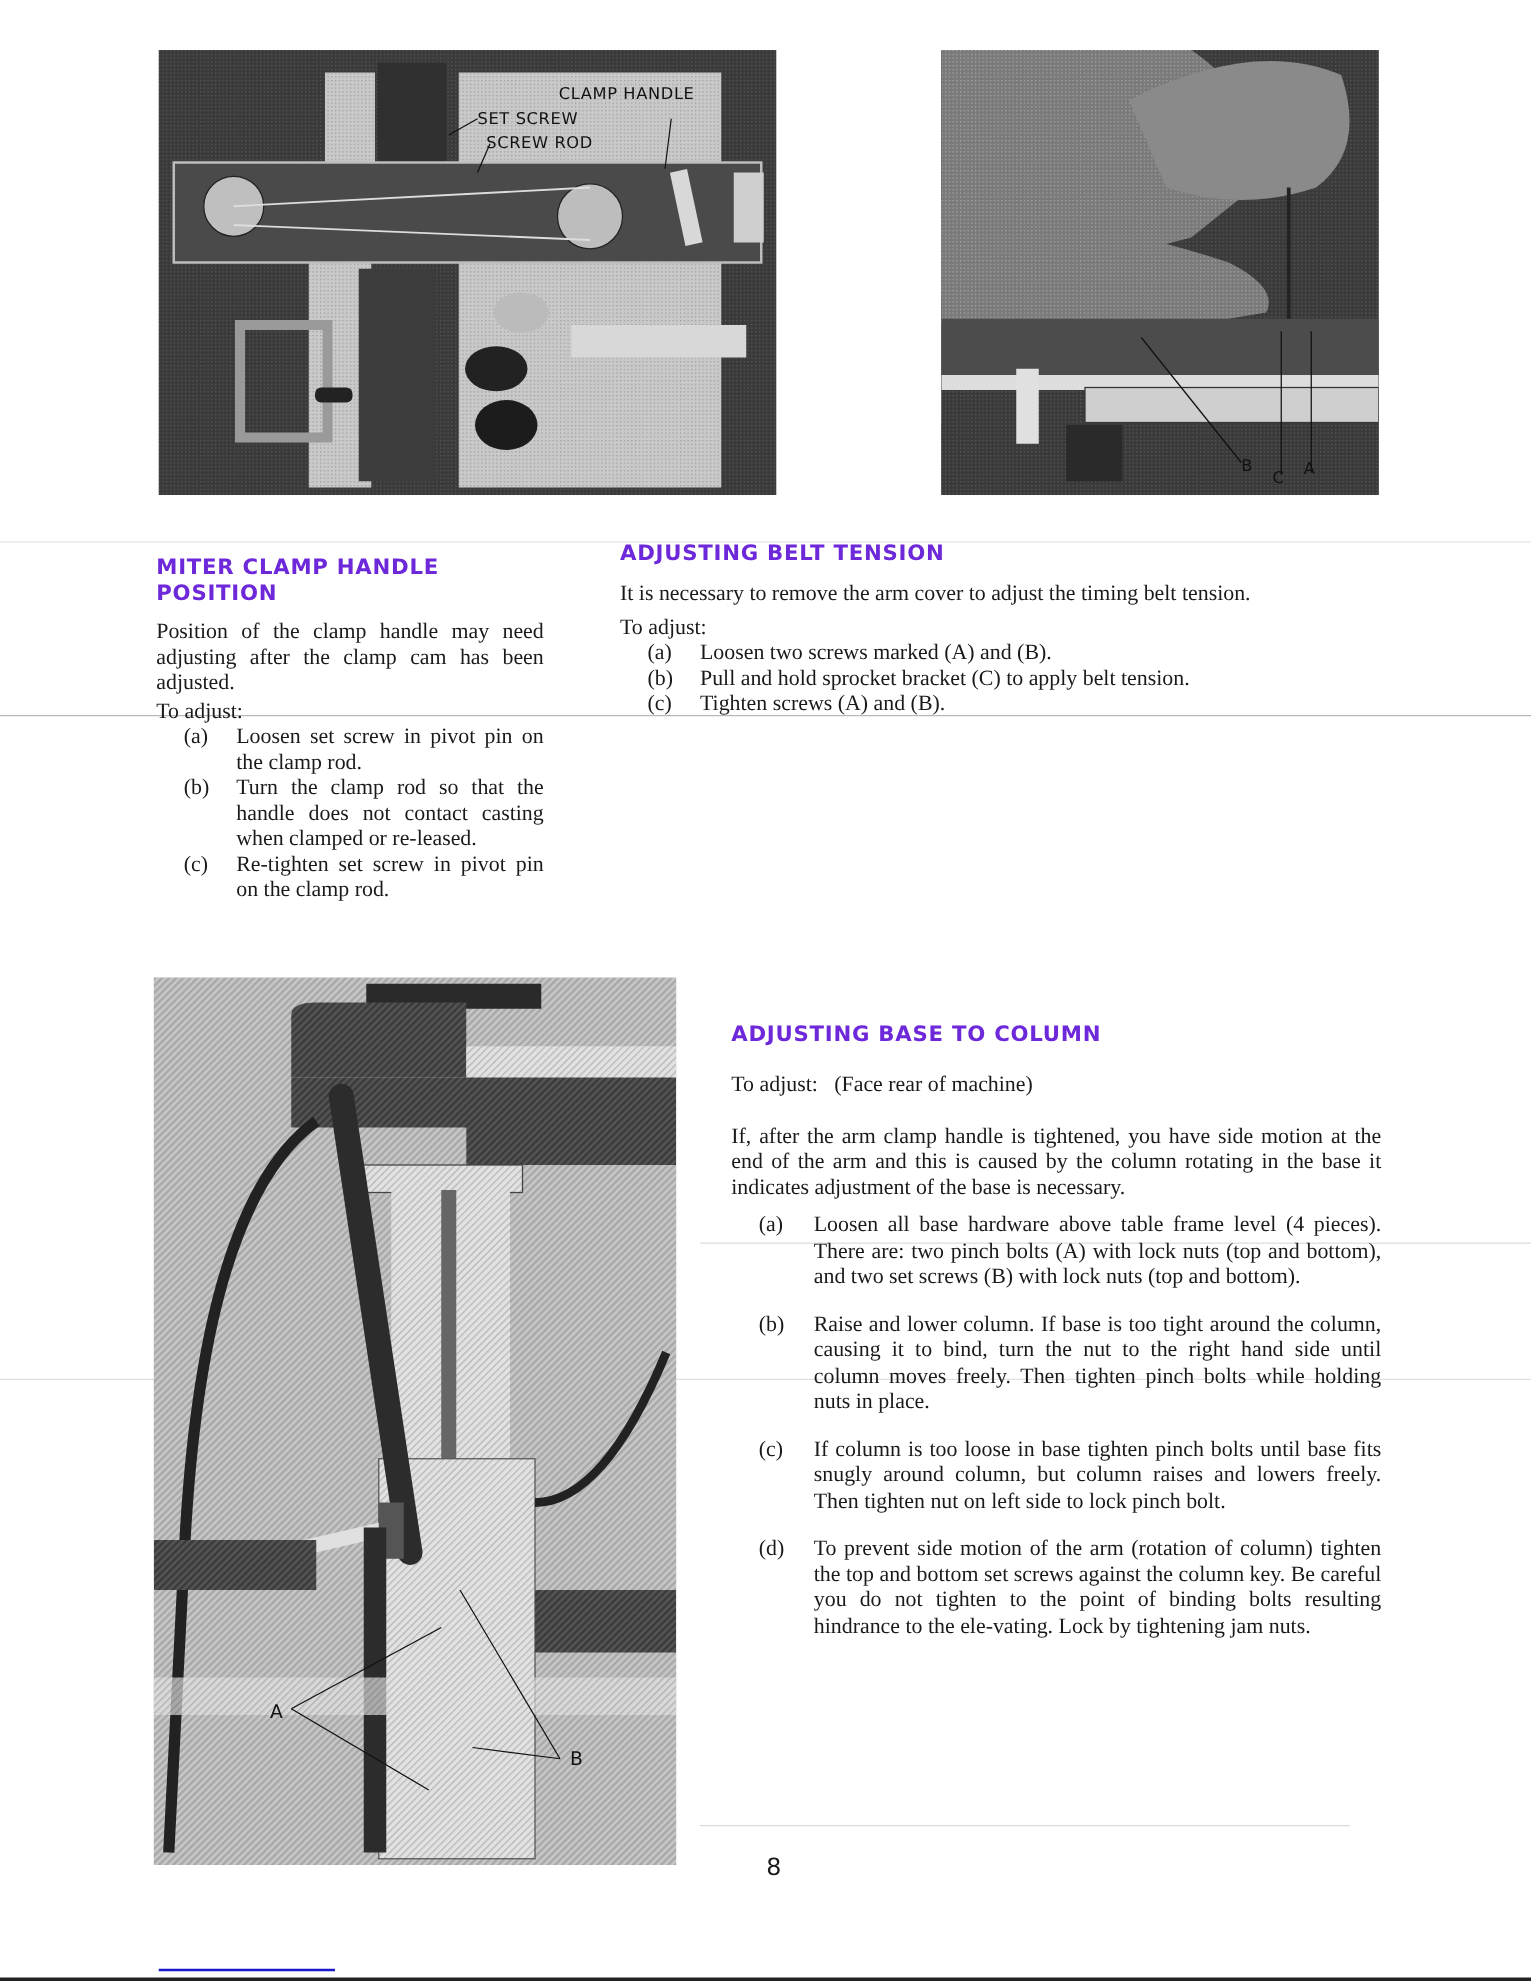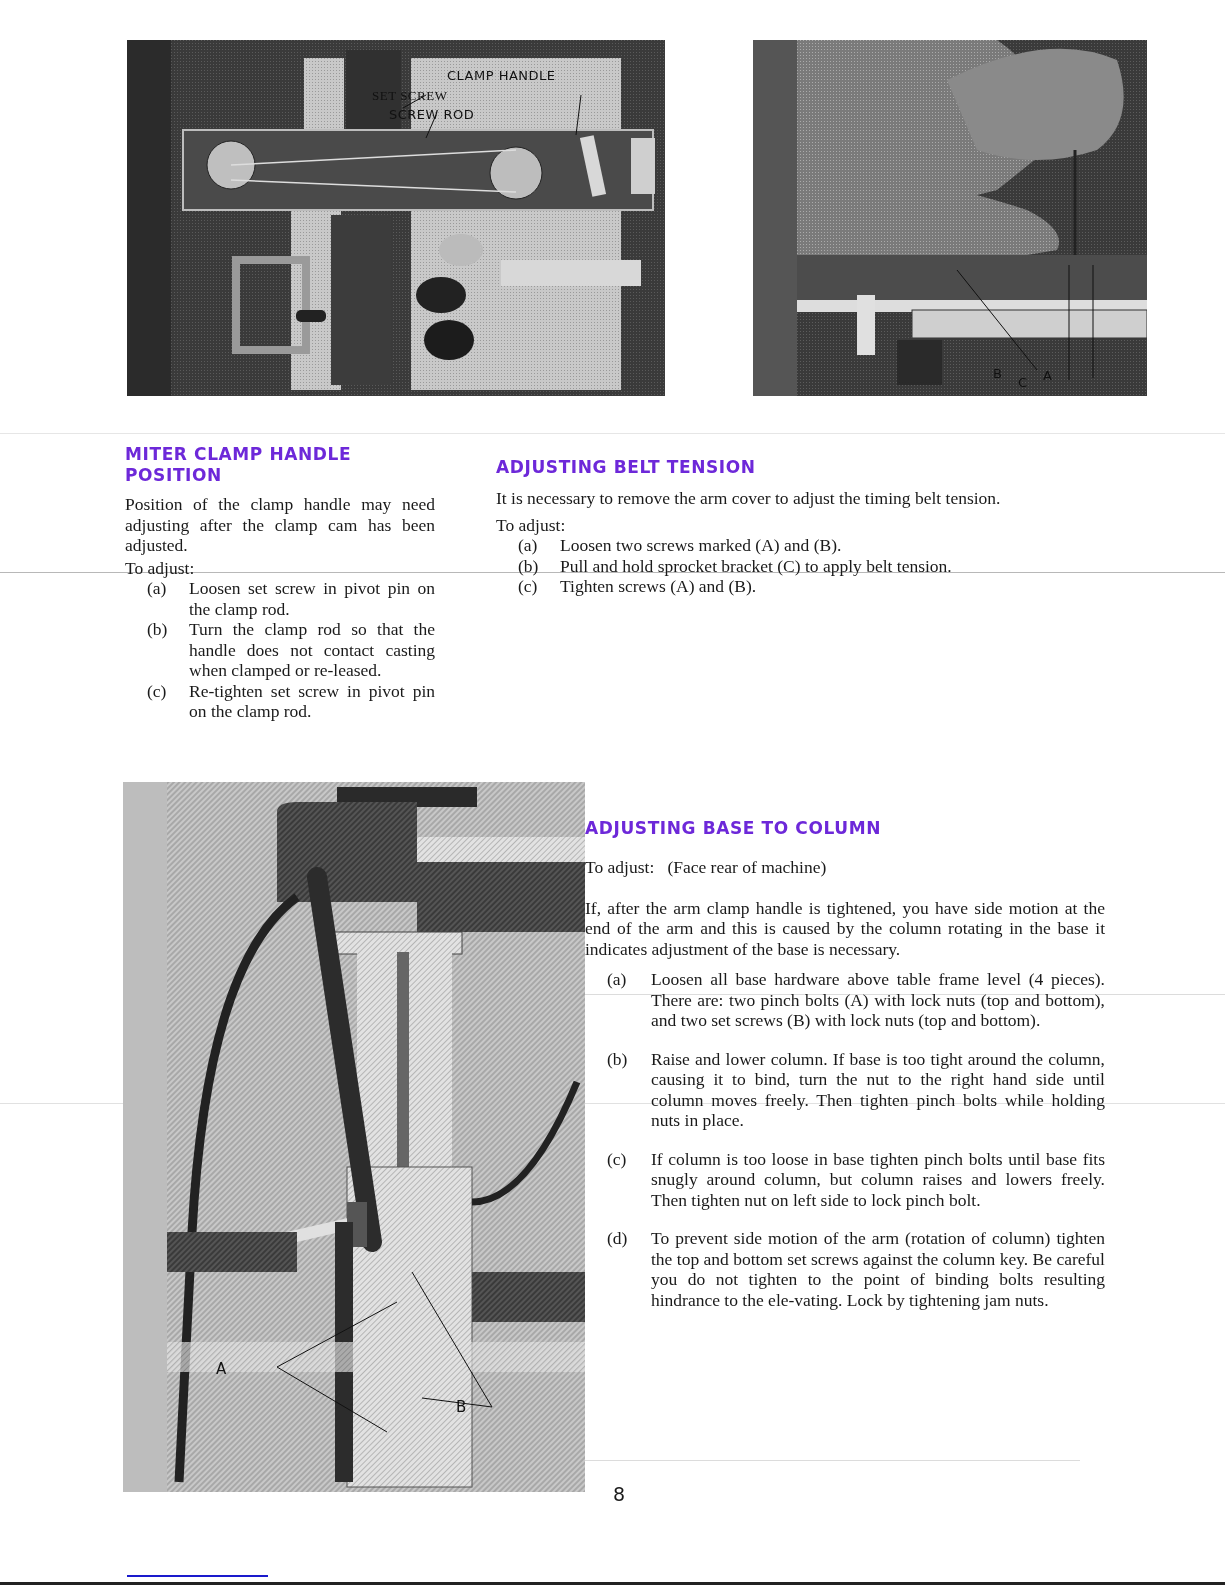--- a/index.html
+++ b/index.html
@@ -2,21 +2,21 @@
 <html><head>
 <meta charset="utf-8">
 <style>
   html, body { margin: 0; padding: 0; }
   body {
     width: 1225px; height: 1585px; position: relative; overflow: hidden;
     background: #ffffff; color: #1a1a1a;
     font-family: "Liberation Serif", "DejaVu Serif", serif;
   }
   .abs { position: absolute; }
-  .photo { position: absolute; overflow: hidden; padding-left: 44px; }
+  .photo { position: absolute; overflow: hidden; }
   .heading {
     font-family: "DejaVu Sans", "Liberation Sans", sans-serif;
     font-weight: bold; font-size: 17px; letter-spacing: 0.6px; line-height: 21px;
     color: #6d28d9; margin: 0;
   }
   .body-text { font-size: 17.5px; line-height: 20.5px; text-align: justify; margin: 0; }
   .step { position: relative; padding-left: 42px; font-size: 17.5px; line-height: 20.5px; text-align: justify; }
   .step .lbl { position: absolute; left: 0; top: 0; }
   .hline { position: absolute; height: 1px; background: #9a9a9a; opacity: 0.7; }
   .page-num { font-family: "DejaVu Sans", sans-serif; font-size: 19px; }
@@ -72,21 +72,21 @@
     <rect x="330" y="220" width="140" height="26" fill="#d8d8d8"></rect>
 
     <rect x="65" y="220" width="70" height="90" fill="none" stroke="#9a9a9a" stroke-width="8"></rect>
     <rect x="125" y="270" width="30" height="12" rx="5" fill="#222"></rect>
 
     <line x1="255" y1="55" x2="232" y2="68" stroke="#111" stroke-width="1"></line>
     <line x1="265" y1="75" x2="255" y2="98" stroke="#111" stroke-width="1"></line>
     <line x1="410" y1="55" x2="405" y2="95" stroke="#111" stroke-width="1"></line>
   </svg>
   <span class="photo-label" style="left:320px;top:28px;">CLAMP HANDLE</span>
-  <span class="photo-label" style="left:245px;top:48px;font-family:Liberation Serif, serif;">SET SCREW</span>
+  <span class="photo-label" style="left:255px;top:48px;">SET SCREW</span>
   <span class="photo-label" style="left:262px;top:67px;">SCREW ROD</span>
 </div>
 
 <div class="photo" style="left:753px;top:40px;width:350px;height:356px;background:#555;">
   <svg width="350" height="356" viewBox="0 0 350 356">
     <defs>
       <pattern id="ht3" width="3" height="3" patternUnits="userSpaceOnUse">
         <rect width="3" height="3" fill="#7a7a7a"></rect>
           <rect width="1" height="1" fill="#aaa"></rect>
       </pattern>
@@ -132,21 +132,21 @@
       <span class="lbl">(b)</span>
       <span>Turn the clamp rod so that the handle does not contact casting when clamped or re-leased.</span>
     </div>
     <div class="step">
       <span class="lbl">(c)</span>
       <span>Re-tighten set screw in pivot pin on the clamp rod.</span>
     </div>
   </div>
 </div>
 
-<div class="abs" style="left:496px;top:457px;width:580px;">
+<div class="abs" style="left:496px;top:433px;width:580px;">
   <h2 class="heading">ADJUSTING BELT TENSION</h2>
   <p class="body-text" style="margin-top:10px;text-align:left;width:560px;">It is necessary to remove the arm cover to adjust the timing belt tension.</p>
   <p class="body-text" style="margin-top:6px;">To adjust:</p>
   <div style="padding-left:22px;">
     <div class="step" style="padding-left:42px;">
       <span class="lbl">(a)</span>
       <span>Loosen two screws marked (A) and (B).</span>
     </div>
     <div class="step" style="padding-left:42px;">
       <span class="lbl">(b)</span>

